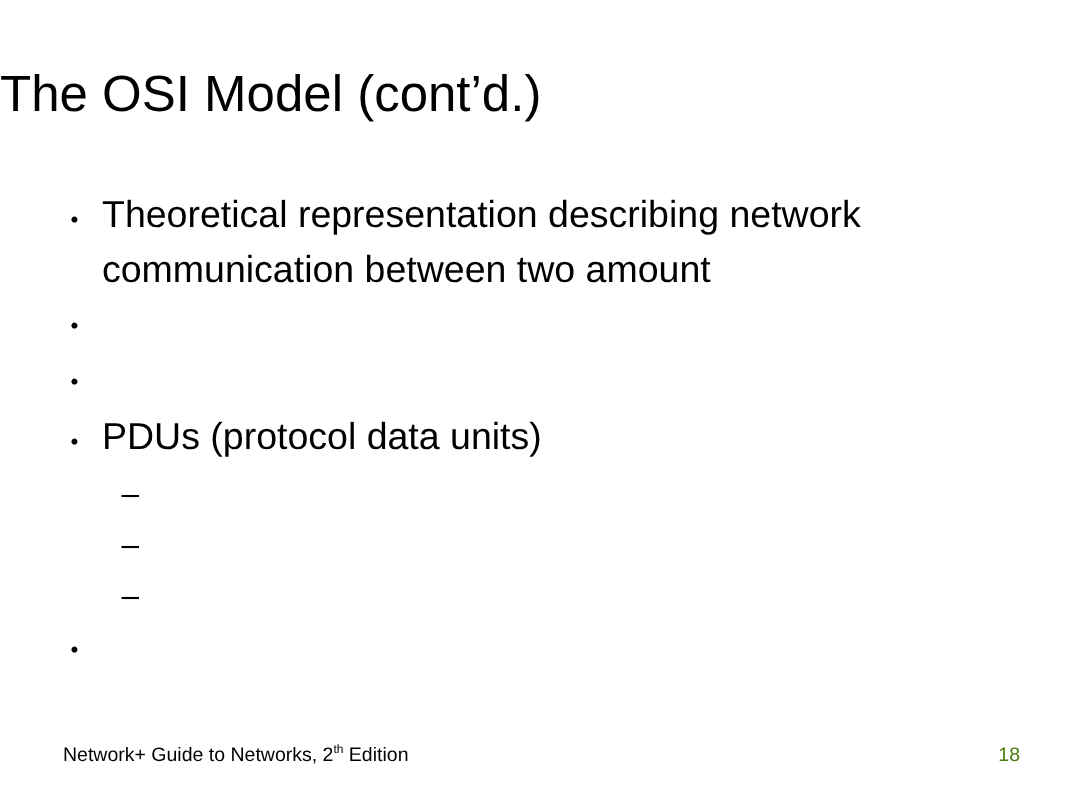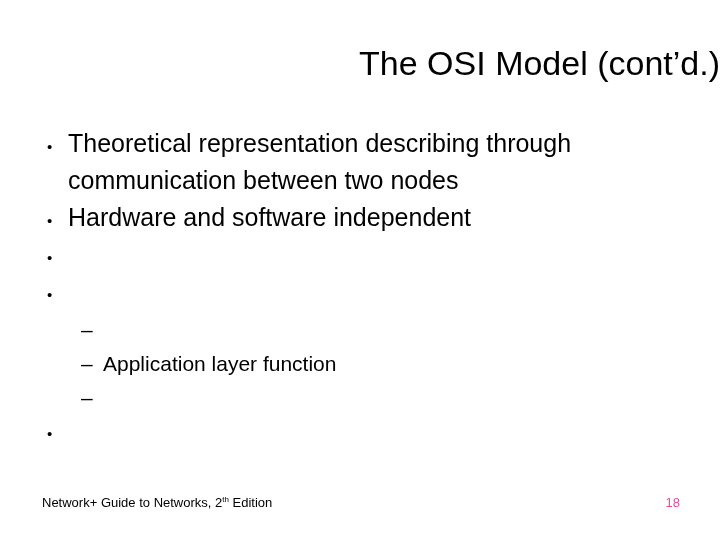--- a/index.html
+++ b/index.html
@@ -18,21 +18,21 @@
   .slide {
     position: absolute;
     inset: 0;
     background: #ffffff;
   }
   .title {
     position: absolute;
     top: 43px;
     left: 0;
     right: 0;
-    text-align: right;
+    text-align: left;
     font-size: 34px;
     line-height: 40px;
     color: #000000;
     white-space: nowrap;
   }
   .content {
     position: absolute;
     top: 125px;
     left: 0;
     right: 0;
@@ -87,56 +87,55 @@
     vertical-align: super;
     line-height: 0;
     margin-top: 24px;
   }
   .footer-right {
     position: absolute;
     top: 495px;
     right: 40px;
     font-size: 13px;
     line-height: 16px;
-    color: #ec4899;
+    color: #4d7c0f;
     text-align: right;
   }
 </style>
 </head>
 <body>
 
 <div class="slide">
 
   <div class="title">The OSI Model (cont’d.)</div>
 
   <div class="content">
     <ul class="bullets">
       <li>
         <span class="marker">•</span>
-        <span class="btext">Theoretical representation describing through communication between two nodes</span>
-      </li>
-      <li>
-        <span class="marker">•</span>
-        <span class="btext">Hardware and software independent</span>
+        <span class="btext">Theoretical representation describing network communication between two amount</span>
       </li>
       <li>
         <span class="marker">•</span>
       </li>
       <li>
         <span class="marker">•</span>
+      </li>
+      <li>
+        <span class="marker">•</span>
+        <span class="btext">PDUs (protocol data units)</span>
       </li>
     </ul>
 
     <ul class="subbullets">
       <li>
         <span class="marker">–</span>
       </li>
       <li>
         <span class="marker">–</span>
-        <span class="btext">Application layer function</span>
       </li>
       <li>
         <span class="marker">–</span>
       </li>
     </ul>
 
     <ul class="bullets">
       <li>
         <span class="marker">•</span>
       </li>

